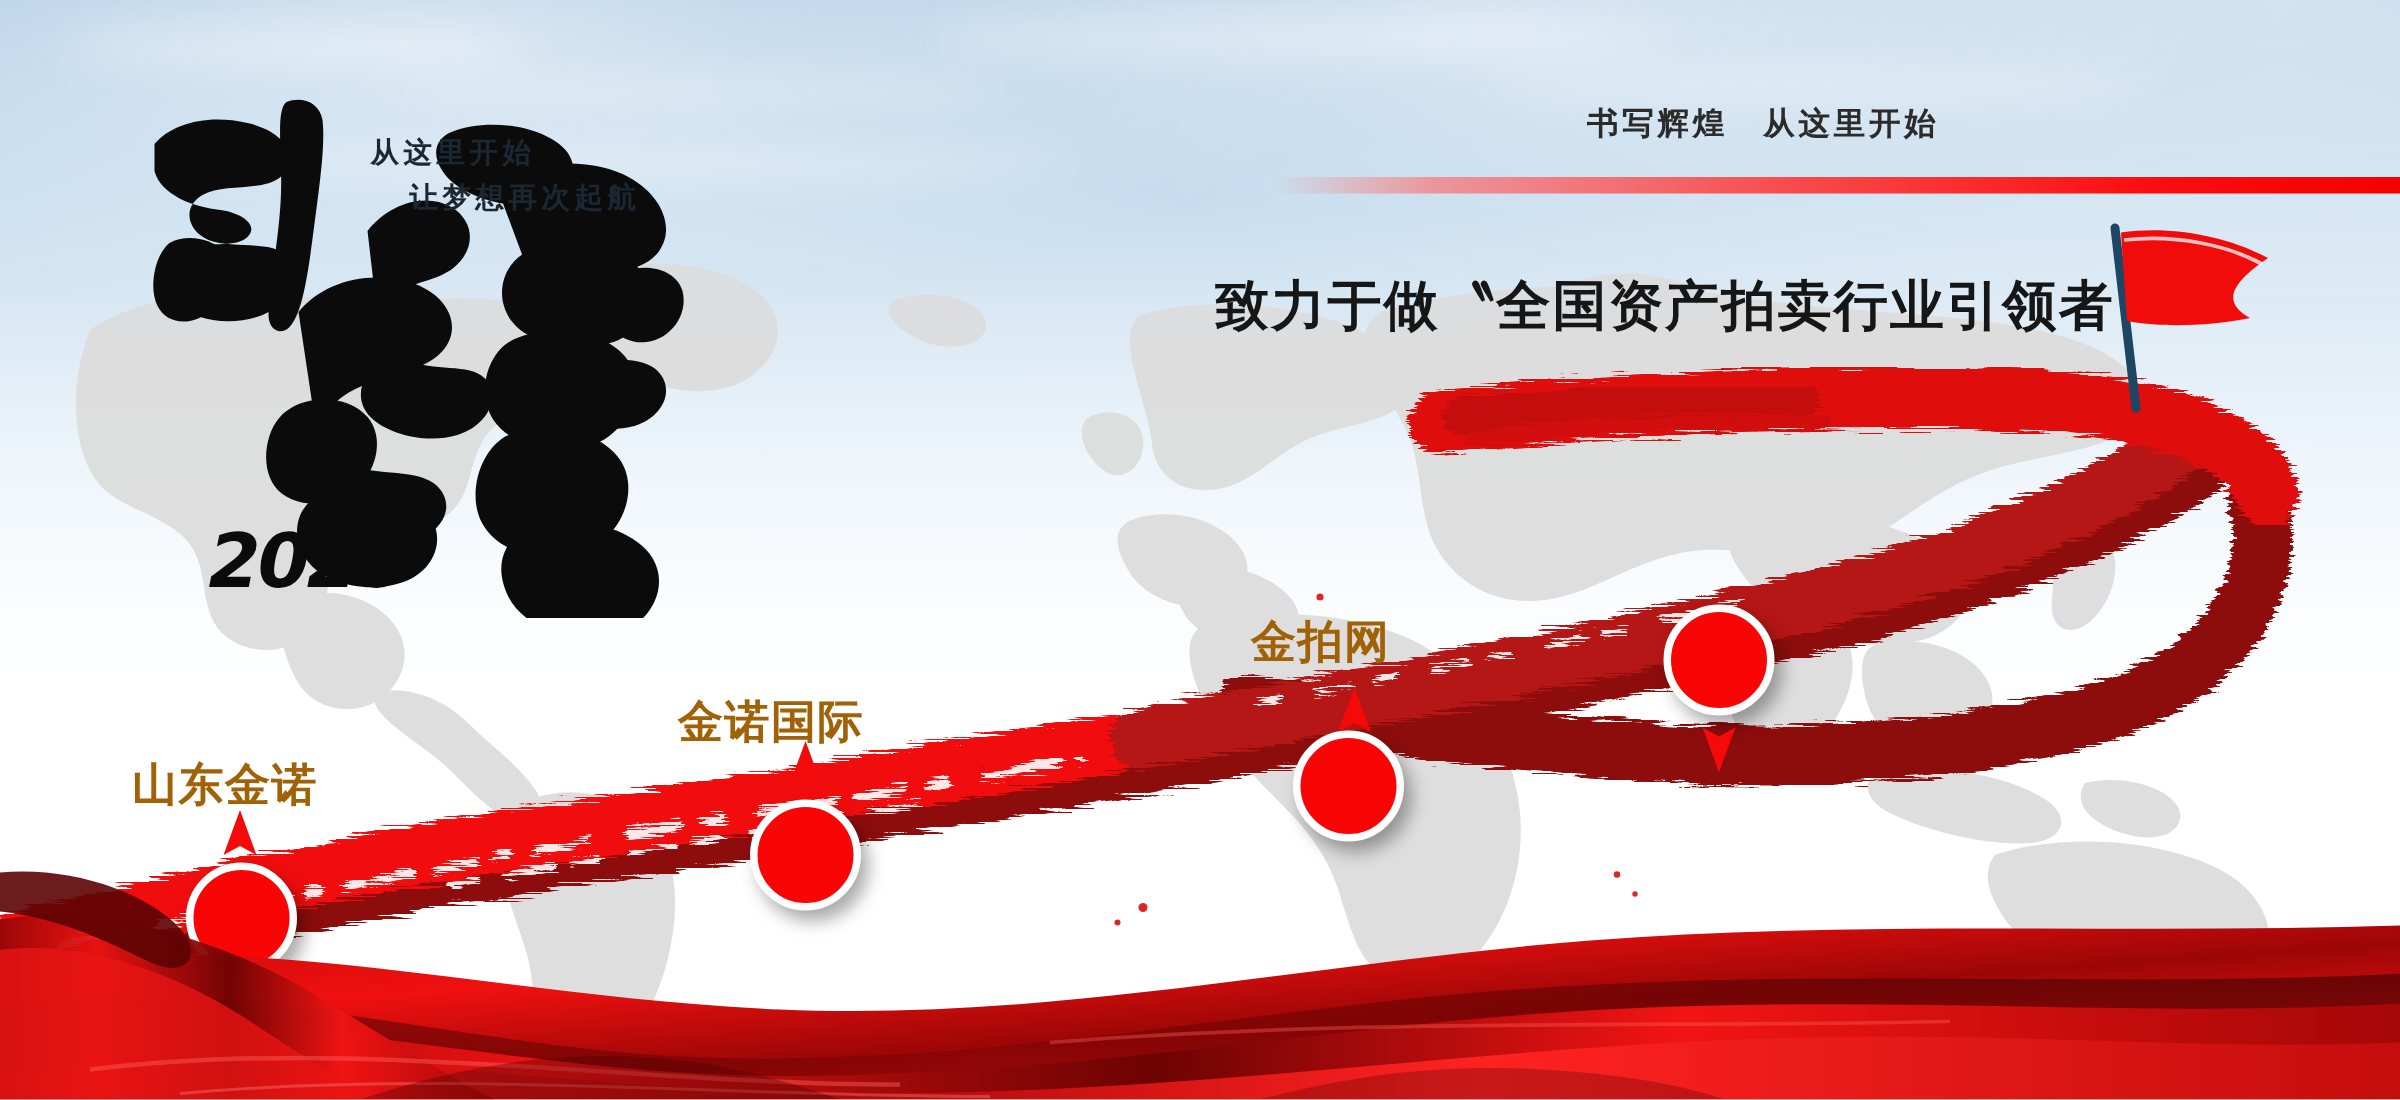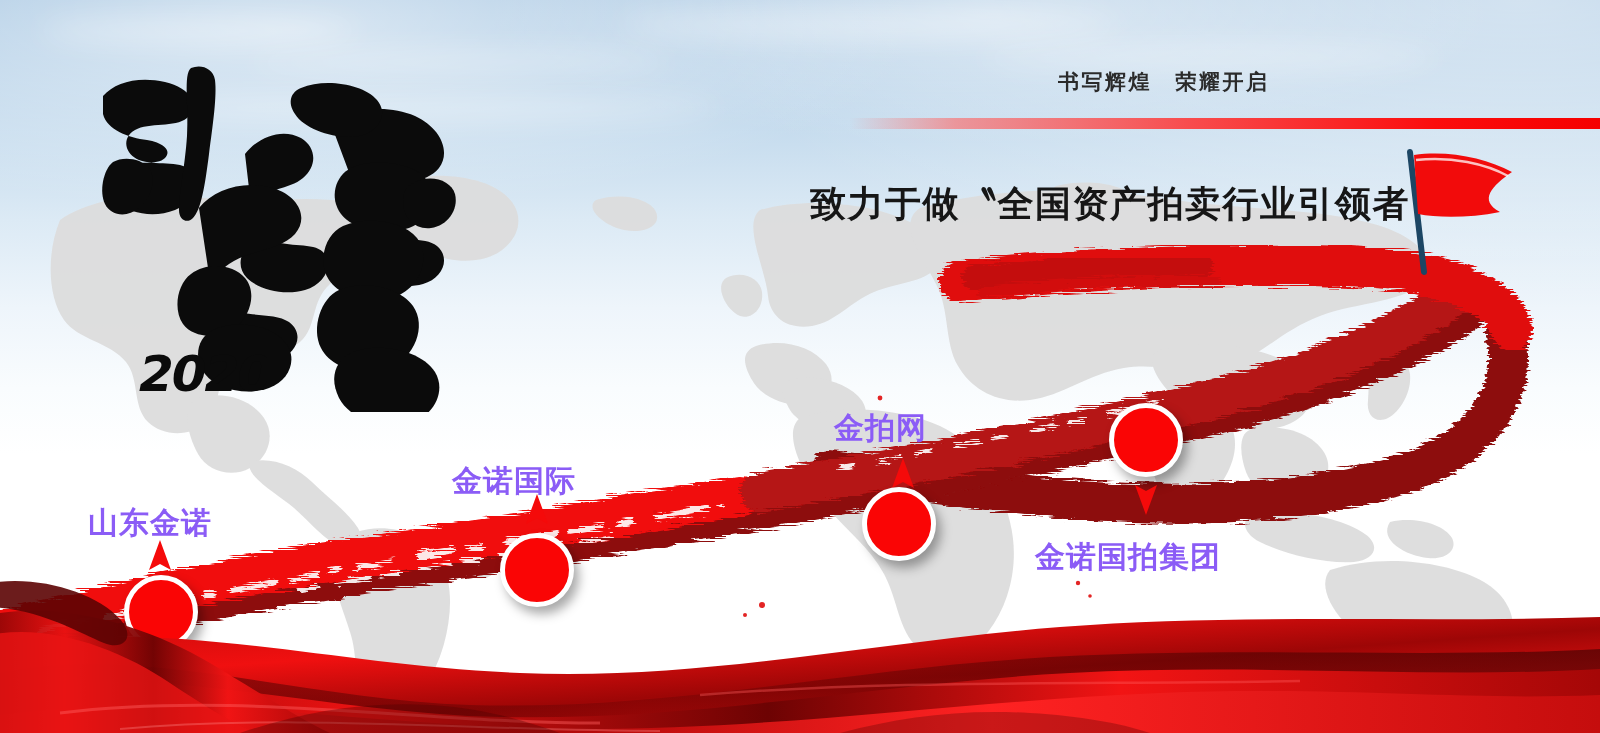--- a/index.html
+++ b/index.html
@@ -102,21 +102,21 @@
     width:74px; height:74px;
     border-radius:50%;
     background:#fa0505;
     border:5px solid #ffffff;
     box-shadow:5px 7px 11px rgba(0,0,0,.34);
   }
   .node-label {
     position:absolute;
     font-size:30px; font-weight:700;
     letter-spacing:1px;
-    color:#8b5cf6;
+    color:#a16207;
     white-space:nowrap;
   }
   .node-arrow { position:absolute; }
 
   
   .ribbon { position:absolute; left:0; bottom:0; width:1600px; height:210px; }
 </style>
 </head>
 <body>
 
@@ -193,21 +193,21 @@
       <path d="M726,128 C742,120 760,128 762,142 C764,158 752,170 740,166 C726,160 714,136 726,128 Z"></path>
 
       <path d="M596,50 C620,42 650,48 656,62 C662,76 644,84 624,80 C604,76 584,58 596,50 Z"></path>
       <path d="M1056,36 C1086,28 1126,34 1134,48 C1142,62 1116,70 1090,66 C1064,62 1044,44 1056,36 Z"></path>
       <path d="M464,400 C480,394 498,402 498,414 C498,426 482,432 470,426 C458,420 452,406 464,400 Z"></path>
     </g>
   </svg>
 
   <div class="top-rule"></div>
 
-  <div class="top-kicker">书写辉煌　荣耀开启</div>
+  <div class="top-kicker">书写辉煌　从这里开始</div>
 
   <div class="main-slogan">致力于做〝全国资产拍卖行业引领者〞</div>
 
   <div class="calli-wrap">
     <svg class="calli-svg" width="380" height="350" viewBox="0 0 380 350">
       <g fill="#0b0b0b">
 
         <path d="M8,34 C20,20 44,14 70,20 C96,26 106,44 92,56 C80,66 54,60 40,68
                  C26,76 30,92 44,98 C60,104 84,98 96,108 C110,120 100,140 80,148
                  C60,156 34,152 22,140 C10,128 14,110 28,104 C42,98 62,104 70,96
@@ -245,20 +245,24 @@
         <path d="M258,290 C284,280 326,288 340,310 C352,330 338,356 312,362
                  C286,368 254,356 244,336 C234,316 240,298 258,290 Z"></path>
 
         <path d="M206,26 C230,16 268,22 282,38 C294,52 284,70 264,74
                  C242,78 210,68 200,52 C192,40 196,30 206,26 Z"></path>
         <path d="M320,120 C336,112 356,118 360,132 C364,148 352,164 336,166
                  C320,168 308,156 308,140 C308,128 312,124 320,120 Z"></path>
       </g>
     </svg>
 
+    <div class="calli-sub">
+      <span class="l1">从这里开始</span>
+      <span class="l2">让梦想再次起航</span>
+    </div>
 
     <svg class="calli-year" width="130" height="56" viewBox="0 0 130 56">
       <text x="2" y="46" font-family="'DejaVu Sans','Liberation Sans',sans-serif" font-size="50" font-weight="700" font-style="italic" fill="#0b0b0b" letter-spacing="-2">2020</text>
     </svg>
   </div>
 
   <svg class="brush-layer" viewBox="0 0 1600 733" preserveAspectRatio="none">
     <defs>
       <filter id="roughen" x="-6%" y="-30%" width="112%" height="160%">
         <feTurbulence type="fractalNoise" baseFrequency="0.022 0.6" numOctaves="4" seed="9" result="n"></feTurbulence>
@@ -350,21 +354,20 @@
   <div class="node-label" style="left:834px; top:408px;">金拍网</div>
   <svg class="node-arrow" style="left:890px; top:456px;" width="26" height="34" viewBox="0 0 26 34">
     <path d="M13,2 L24,32 L13,26 L2,32 Z" fill="#f50a0a"></path>
   </svg>
   <div class="node" style="left:862px; top:487px;"></div>
 
   <div class="node" style="left:1109px; top:403px;"></div>
   <svg class="node-arrow" style="left:1133px; top:483px;" width="26" height="34" viewBox="0 0 26 34">
     <path d="M13,32 L2,2 L13,8 L24,2 Z" fill="#f50a0a"></path>
   </svg>
-  <div class="node-label" style="left:1035px; top:537px;">金诺国拍集团</div>
 
   <svg class="ribbon" viewBox="0 0 1600 210" preserveAspectRatio="none">
     <defs>
       <linearGradient id="silk1" x1="0" y1="0" x2="1" y2="1">
         <stop offset="0%" stop-color="#c60a0a"></stop>
         <stop offset="28%" stop-color="#f01010"></stop>
         <stop offset="55%" stop-color="#9d0606"></stop>
         <stop offset="78%" stop-color="#e21010"></stop>
         <stop offset="100%" stop-color="#b30808"></stop>
       </linearGradient>

